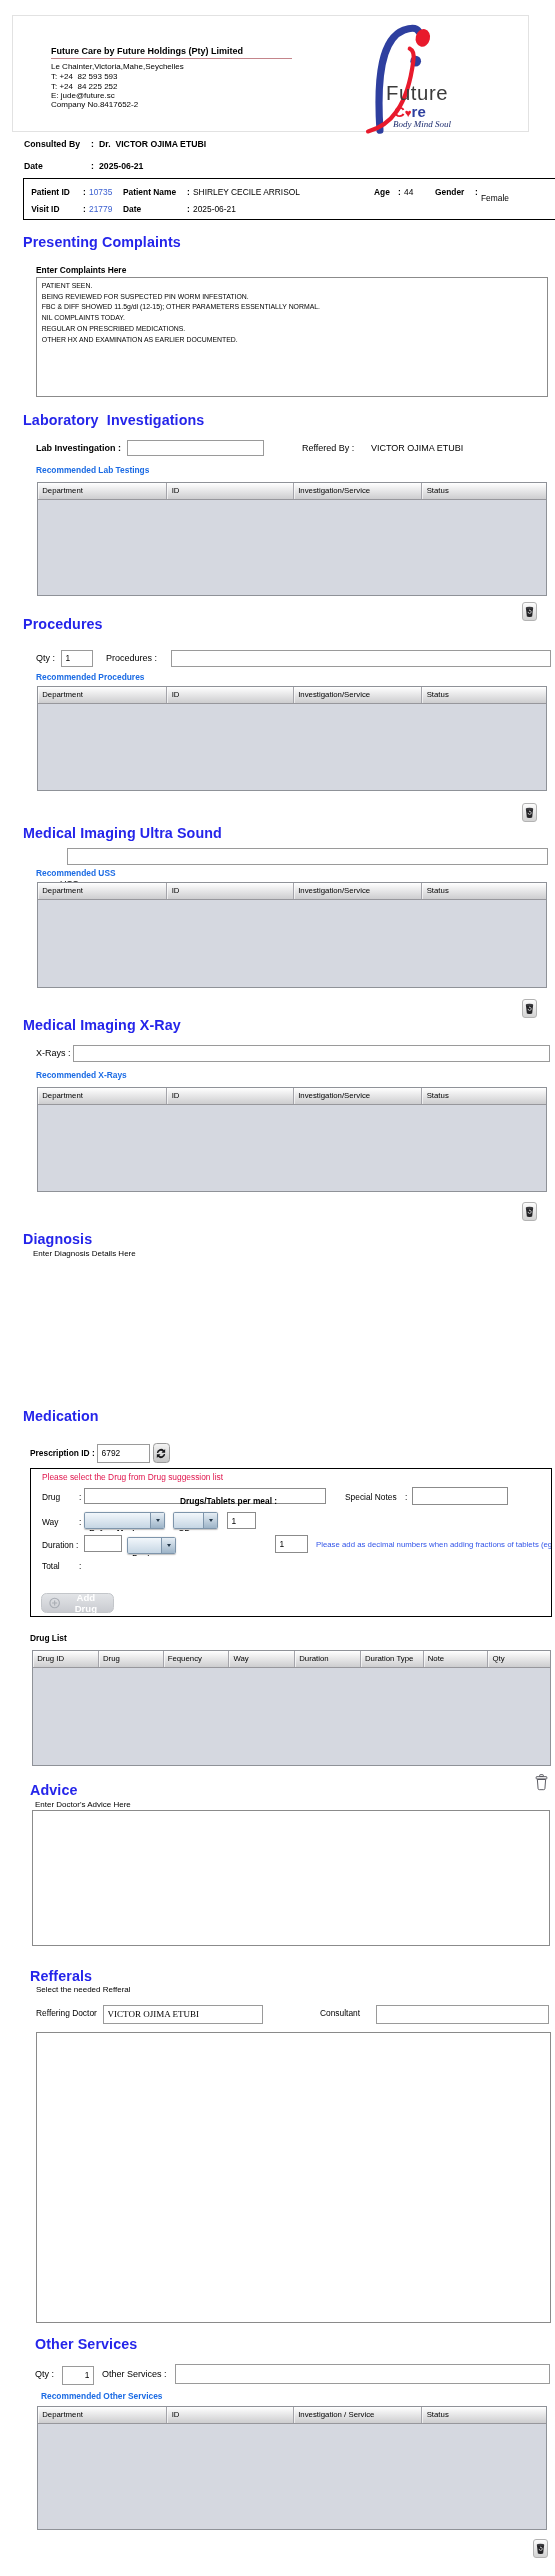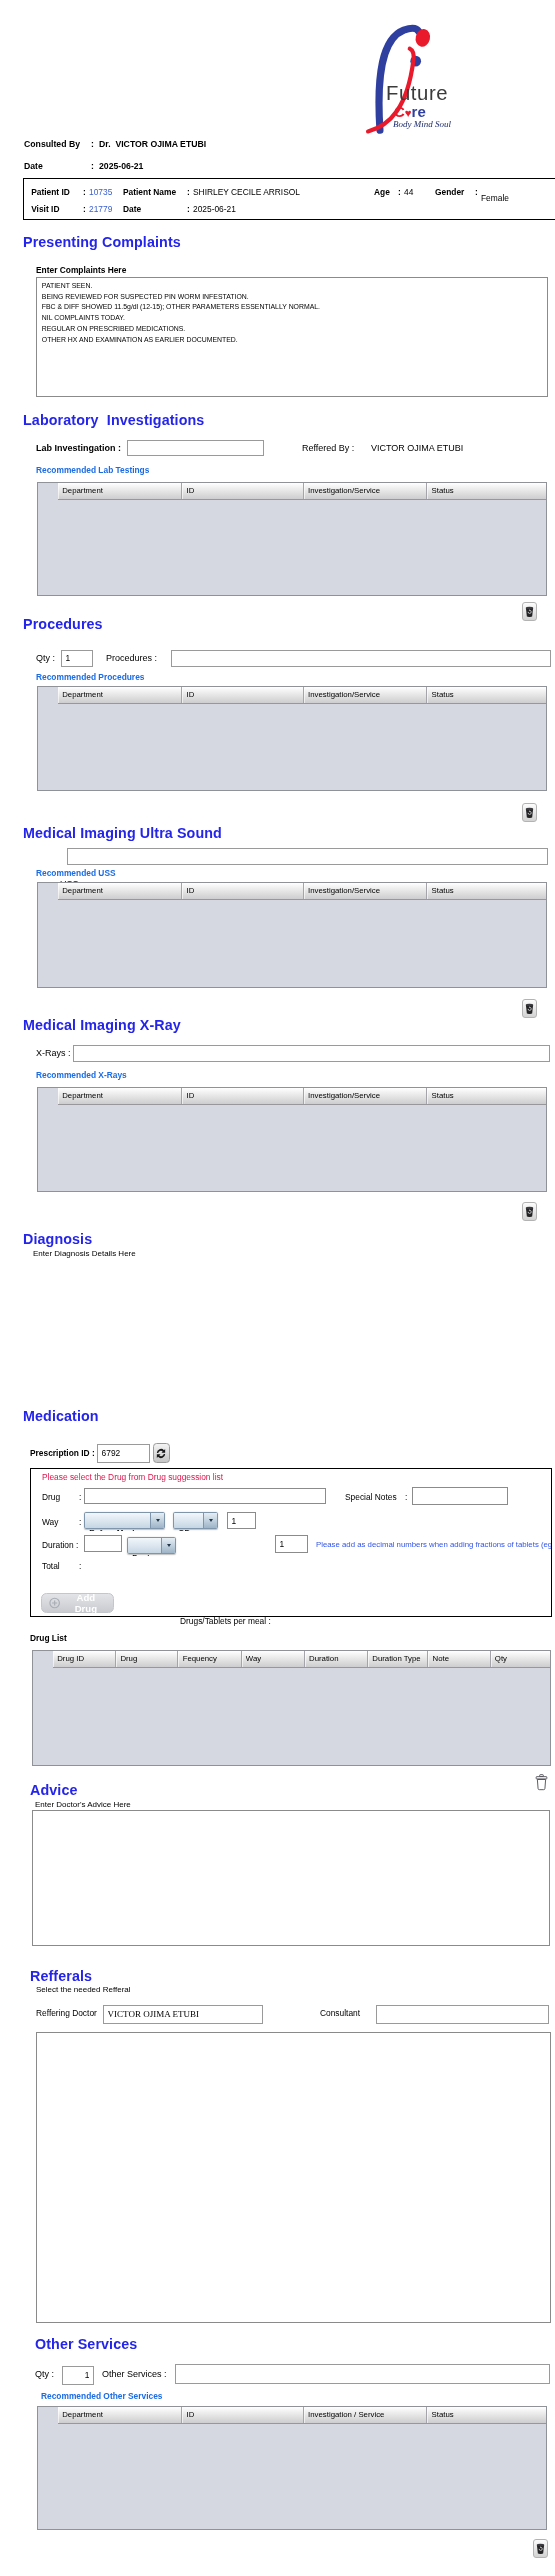--- a/index.html
+++ b/index.html
@@ -8,21 +8,21 @@
   .abs{position:absolute;}
   .h1{position:absolute;font-weight:bold;font-size:14.3px;color:#2525ea;white-space:pre;letter-spacing:0.1px;}
   .rec{position:absolute;font-weight:bold;font-size:8.4px;color:#1b6be4;white-space:pre;}
   .lbl{position:absolute;font-size:8.4px;white-space:pre;}
   .lbl15{position:absolute;font-size:9px;white-space:pre;}
   .b{font-weight:bold;}
   .blueval{color:#3a5fd0;font-weight:normal;}
   .inp{position:absolute;border:0.6px solid #8b8b8b;background:#fff;font:8.4px "Liberation Sans",sans-serif;padding:1.2px 3.6px;box-sizing:border-box;outline:none;}
   .txt{position:absolute;border:0.6px solid #8b8b8b;background:#fff;font:6.9px/1.55 "Liberation Sans",sans-serif;padding:3px 4.8px;box-sizing:border-box;resize:none;white-space:pre-line;outline:none;}
   .tbl{position:absolute;border:0.6px solid #8f9298;background:#d5d8e0;box-sizing:border-box;}
-  .thead{display:flex;height:15.5px;background:linear-gradient(#ffffff,#cdcdcf);border-bottom:0.6px solid #97979c;margin-left:20px;}
+  .thead{display:flex;height:15.5px;background:linear-gradient(#ffffff,#cdcdcf);border-bottom:0.6px solid #97979c;}
   .th{box-sizing:border-box;border-right:0.6px solid #a4a4aa;box-shadow:inset 0.6px 0 0 #fff;padding:0 4.2px;font-size:7.8px;white-space:nowrap;overflow:hidden;display:flex;align-items:center;}
   .tbody{position:absolute;left:0;right:0;bottom:0;}
   .trash{position:absolute;width:15px;height:18.5px;border:0.6px solid #b3b3b3;border-radius:3px;background:linear-gradient(#fdfdfd,#d2d2d2);display:flex;align-items:center;justify-content:center;cursor:pointer;box-sizing:border-box;padding:0;}
   .trash-plain{position:absolute;width:15.5px;height:19px;background:transparent;border:none;display:flex;align-items:center;justify-content:center;cursor:pointer;padding:0;}
   .refresh{position:absolute;left:153px;top:1443px;width:16.7px;height:20px;border:0.6px solid #9a9a9a;border-radius:3.6px;background:linear-gradient(#f4f4f4,#c6c6c6);display:flex;align-items:center;justify-content:center;cursor:pointer;box-sizing:border-box;padding:0;}
   .dd{position:absolute;box-sizing:border-box;border:0.6px solid #7e95ab;border-radius:1.8px;background:linear-gradient(#f2f7fb,#c6d6e4);display:flex;align-items:stretch;box-shadow:0 0.6px 1.2px rgba(0,0,0,.25);}
   .ddt{flex:1;font-size:8px;font-weight:bold;color:#111;padding:3px 4.2px;white-space:nowrap;overflow:hidden;margin-top:12px;}
   .ddb{width:13px;border-left:0.6px solid #7e95ab;background:linear-gradient(#e6eef5,#9db4c8);display:flex;align-items:center;justify-content:center;border-radius:0 1.2px 1.2px 0;}
   .arrow{width:0;height:0;border-left:2.4px solid transparent;border-right:2.4px solid transparent;border-top:3.6px solid #24374a;}
   .addbtn{position:absolute;left:41px;top:1593px;width:73px;height:20px;border:0.6px solid #c3c6ca;border-radius:5.4px;background:linear-gradient(#e2e4e7,#c9cbd0);display:flex;align-items:center;gap:5.4px;padding:0 6.6px;box-sizing:border-box;}
@@ -33,20 +33,29 @@
   .note-red{position:absolute;left:42px;top:1472px;font-size:8.4px;color:#e0144c;white-space:pre;}
   .note-blue{position:absolute;left:316px;top:1540px;width:235px;font-size:7.8px;color:#3355e8;white-space:nowrap;overflow:hidden;}
   .listbox{position:absolute;border:0.6px solid #8a8a8a;background:#fff;box-sizing:border-box;}
   .serifinp{font-family:"Liberation Serif",serif;font-size:9px;}
 </style>
 </head>
 <body>
 
 <div id="page">
 
+  <div class="headerbox">
+    <div class="abs" style="left:38px;top:30px;font-size:9px;font-weight:bold;white-space:pre;">Future Care by Future Holdings (Pty) Limited</div>
+    <div class="abs" style="left:38px;top:42px;width:241px;height:1.2px;background:#c4858b;"></div>
+    <div class="abs" style="left:38px;top:46px;font-size:8px;white-space:pre;">Le Chainter,Victoria,Mahe,Seychelles</div>
+    <div class="abs" style="left:38px;top:56px;font-size:8px;white-space:pre;">T: +24  82 593 593</div>
+    <div class="abs" style="left:38px;top:66px;font-size:8px;white-space:pre;">T: +24  84 225 252</div>
+    <div class="abs" style="left:38px;top:75px;font-size:8px;white-space:pre;">E: jude@future.sc</div>
+    <div class="abs" style="left:38px;top:84px;font-size:8px;white-space:pre;">Company No.8417652-2</div>
+  </div>
 
   <svg class="abs" style="left:363px;top:23px;" width="75" height="112" viewBox="0 0 125 188">
     <path d="M28,180 C22,86 32,26 68,12 C82,7 90,9 93,14" stroke="#2e3f9f" stroke-width="12" fill="none" stroke-linecap="round"></path>
     <ellipse cx="100" cy="25" rx="12" ry="15" fill="#e81a2c" transform="rotate(14 100 25)"></ellipse>
     <circle cx="88" cy="64" r="9" fill="#2e3f9f"></circle>
     <path d="M8,182 C46,172 74,140 84,64 C86,52 84,46 78,43" stroke="#e81a2c" stroke-width="7" fill="none" stroke-linecap="round"></path>
   </svg>
   <div class="abs" style="left:386px;top:82px;font-size:20.3px;color:#3b3b3b;letter-spacing:0.6px;">Future</div>
   <div class="abs" style="left:394px;top:103px;font-size:15px;font-weight:bold;"><span style="color:#e81a2c;">C</span><span style="color:#e81a2c;font-size:11.4px;">♥</span><span style="color:#2e3f9f;">re</span></div>
   <div class="abs" style="left:393px;top:119px;font-family:'Liberation Serif',serif;font-style:italic;font-size:9px;color:#1c2b6e;white-space:pre;">Body Mind Soul</div>
@@ -222,21 +231,21 @@
   <input class="inp b" style="left: 227px; top: 1512px; width: 29px; height: 17.3px;" value="1">
 
   <div class="lbl" style="left:42px;top:1540px;">Duration :</div>
   <input class="inp" style="left: 84px; top: 1535px; width: 38px; height: 17.3px;">
   <div class="dd" style="left:127px;top:1537px;width:49px;height:17.3px;">
     <div class="ddt">Day/s</div>
     <div class="ddb">
         <div class="arrow"></div>
       </div>
   </div>
-  <div class="lbl" style="left:180px;top:1616px;">Drugs/Tablets per meal :</div>
+  <div class="lbl" style="left:180px;top:1496px;font-weight:bold;">Drugs/Tablets per meal :</div>
   <input class="inp" style="left: 275px; top: 1535px; width: 33px; height: 18px;" value="1">
   <div class="note-blue">Please add as decimal numbers when adding fractions of tablets (eg:..</div>
 
   <div class="lbl" style="left:42px;top:1561px;">Total</div>
   <div class="lbl" style="left:79px;top:1561px;">:</div>
 
   <button class="addbtn">
     <svg width="12" height="12" viewBox="0 0 20 20">
         <circle cx="10" cy="10" r="8.4" fill="none" stroke="#a9adb4" stroke-width="2"></circle>
         <path d="M10 5.5 v9 M5.5 10 h9" stroke="#a9adb4" stroke-width="2"></path>

